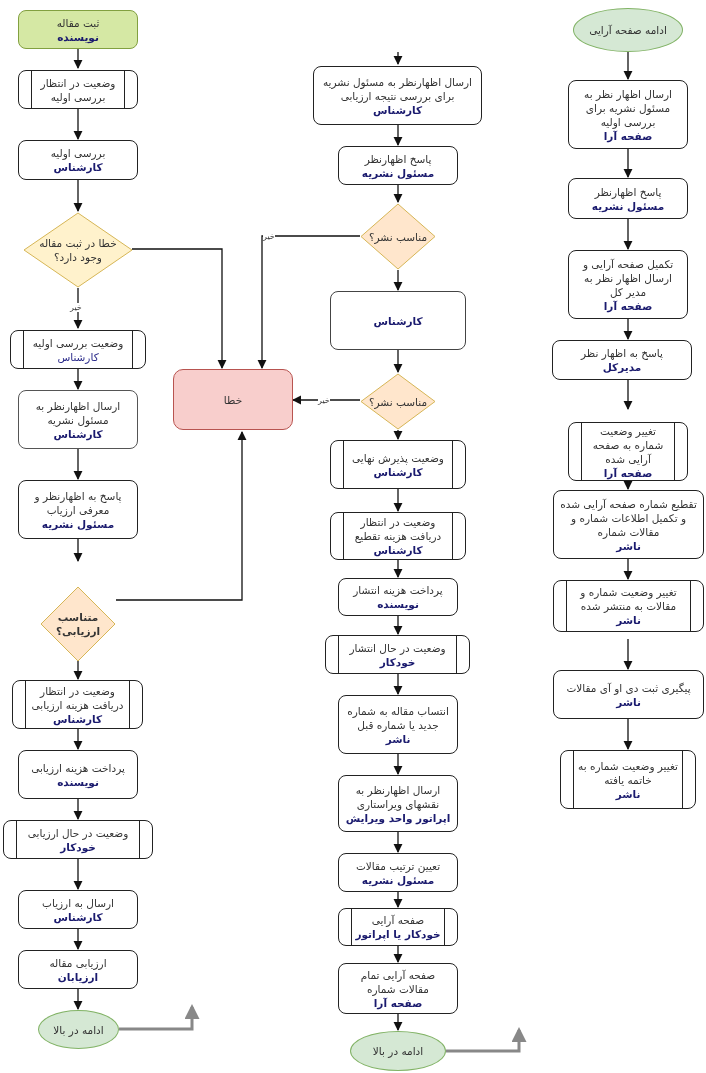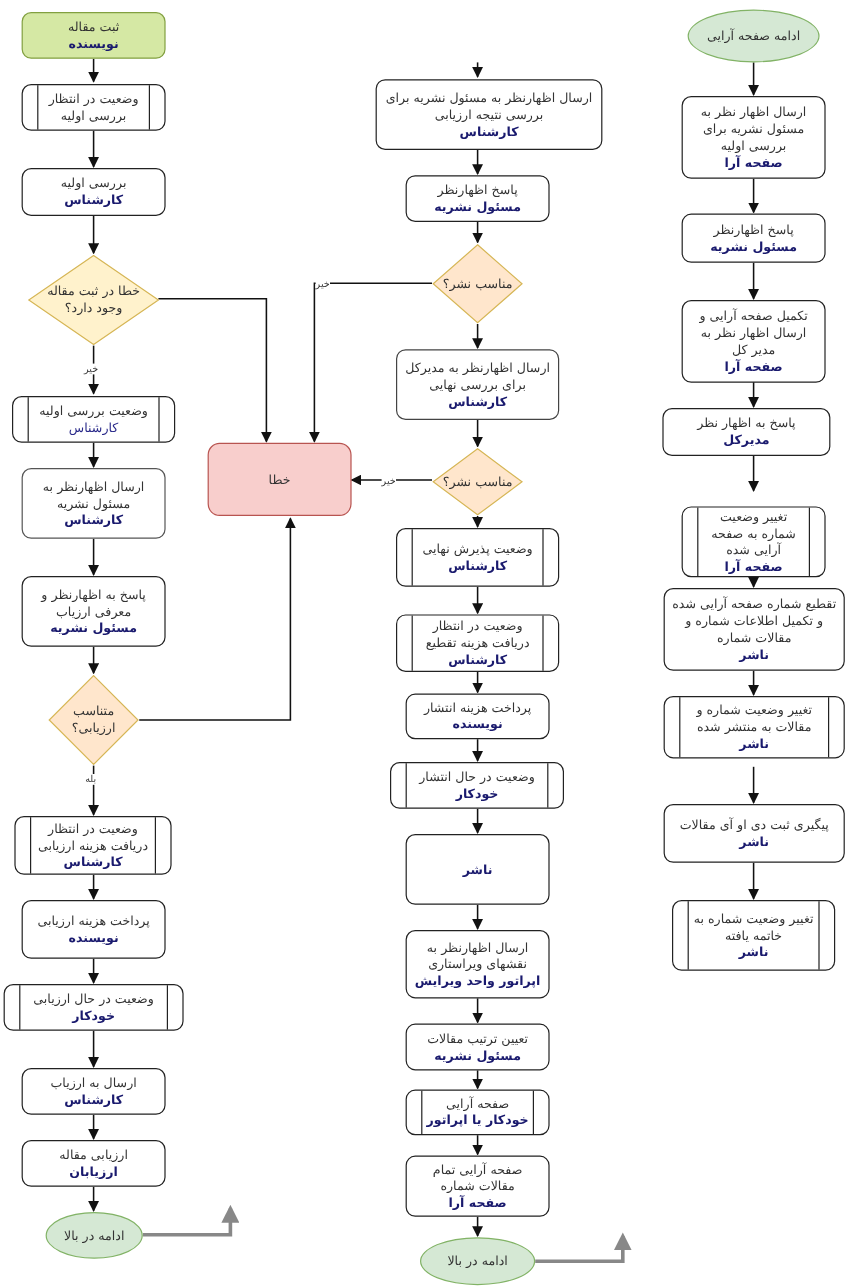--- a/index.html
+++ b/index.html
@@ -124,21 +124,21 @@
     <span class="role light">کارشناس</span>
   </div>
   <div class="node proc" style="left:18px;top:390px;width:120px;height:59px;border-color:#555;">
     <span style="padding:0 12px;">ارسال اظهارنظر به مسئول نشریه</span>
     <span class="role">کارشناس</span>
   </div>
   <div class="node proc" style="left:18px;top:480px;width:120px;height:59px;">
     <span style="padding:0 8px;">پاسخ به اظهارنظر و معرفی ارزیاب</span>
     <span class="role">مسئول نشریه</span>
   </div>
-  <div class="dec-wrap" style="left:40px;top:562px;width:76px;height:76px;">
+  <div class="dec-wrap" style="left:40px;top:586px;width:76px;height:76px;font-weight:bold;">
     <svg viewBox="0 0 76 76" preserveAspectRatio="none">
         <polygon points="38,1 75,38 38,75 1,38" fill="#ffe6cc" stroke="#d6b656" stroke-width="1"></polygon>
       </svg>
     <div class="dec-text" style="padding:0 16px;box-sizing:border-box;">
         <span>متناسب ارزیابی؟</span>
       </div>
   </div>
   <div class="node sub" style="left:12px;top:680px;width:131px;height:49px;padding:0 14px;">
     <span>وضعیت در انتظار دریافت هزینه ارزیابی</span>
     <span class="role">کارشناس</span>
@@ -156,38 +156,37 @@
     <span class="role">کارشناس</span>
   </div>
   <div class="node proc" style="left:18px;top:950px;width:120px;height:39px;">
     <span>ارزیابی مقاله</span>
     <span class="role">ارزیابان</span>
   </div>
   <div class="node term" style="left:38px;top:1010px;width:81px;height:39px;">
     <span>ادامه در بالا</span>
   </div>
 
-  <div class="node proc" style="left:313px;top:66px;width:189px;height:59px;">
+  <div class="node proc" style="left:313px;top:66px;width:169px;height:59px;">
     <span style="padding:0 4px;">ارسال اظهارنظر به مسئول نشریه برای بررسی نتیجه ارزیابی</span>
     <span class="role">کارشناس</span>
   </div>
   <div class="node proc" style="left:338px;top:146px;width:120px;height:39px;">
     <span>پاسخ اظهارنظر</span>
     <span class="role">مسئول نشریه</span>
   </div>
   <div class="dec-wrap" style="left:360px;top:203px;width:76px;height:67px;">
     <svg viewBox="0 0 76 67" preserveAspectRatio="none">
         <polygon points="38,1 75,33.5 38,66 1,33.5" fill="#ffe6cc" stroke="#d6b656" stroke-width="1"></polygon>
       </svg>
     <div class="dec-text">
         <span>مناسب نشر؟</span>
       </div>
   </div>
   <div class="node proc" style="left:330px;top:291px;width:136px;height:59px;border-color:#444;">
-    <span style="padding:0 4px;">ارسال اظهارنظر به مدیرکل برای بررسی نهایی</span>
     <span class="role">کارشناس</span>
   </div>
   <div class="dec-wrap" style="left:360px;top:373px;width:76px;height:57px;">
     <svg viewBox="0 0 76 57" preserveAspectRatio="none">
         <polygon points="38,1 75,28.5 38,56 1,28.5" fill="#ffe6cc" stroke="#d6b656" stroke-width="1"></polygon>
       </svg>
     <div class="dec-text">
         <span>مناسب نشر؟</span>
       </div>
   </div>
@@ -201,20 +200,21 @@
   </div>
   <div class="node proc" style="left:338px;top:578px;width:120px;height:38px;">
     <span>پرداخت هزینه انتشار</span>
     <span class="role">نویسنده</span>
   </div>
   <div class="node sub" style="left:325px;top:635px;width:145px;height:39px;">
     <span>وضعیت در حال انتشار</span>
     <span class="role">خودکار</span>
   </div>
   <div class="node proc" style="left:338px;top:695px;width:120px;height:59px;">
+    <span>انتساب مقاله به شماره جدید یا شماره قبل</span>
     <span class="role">ناشر</span>
   </div>
   <div class="node proc" style="left:338px;top:775px;width:120px;height:57px;">
     <span style="padding:0 8px;">ارسال اظهارنظر به نقشهای ویراستاری</span>
     <span class="role">اپراتور واحد ویرایش</span>
   </div>
   <div class="node proc" style="left:338px;top:853px;width:120px;height:39px;">
     <span>تعیین ترتیب مقالات</span>
     <span class="role">مسئول نشریه</span>
   </div>

